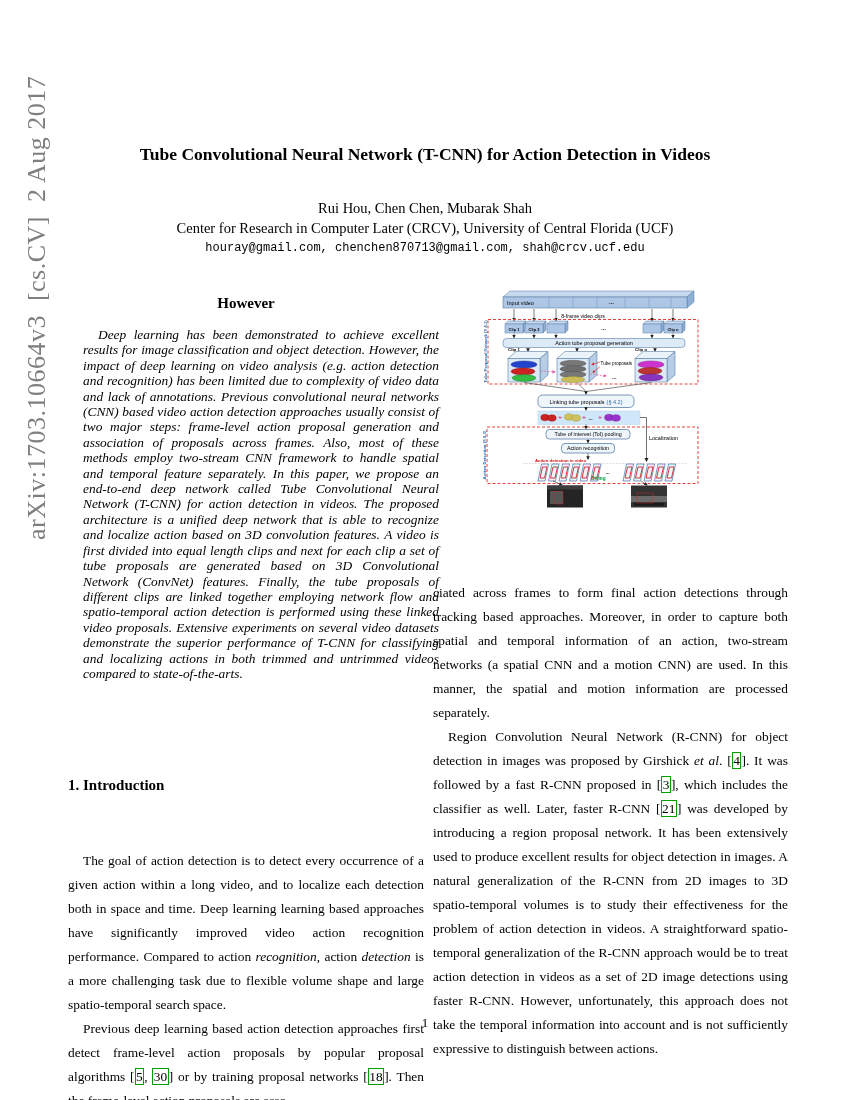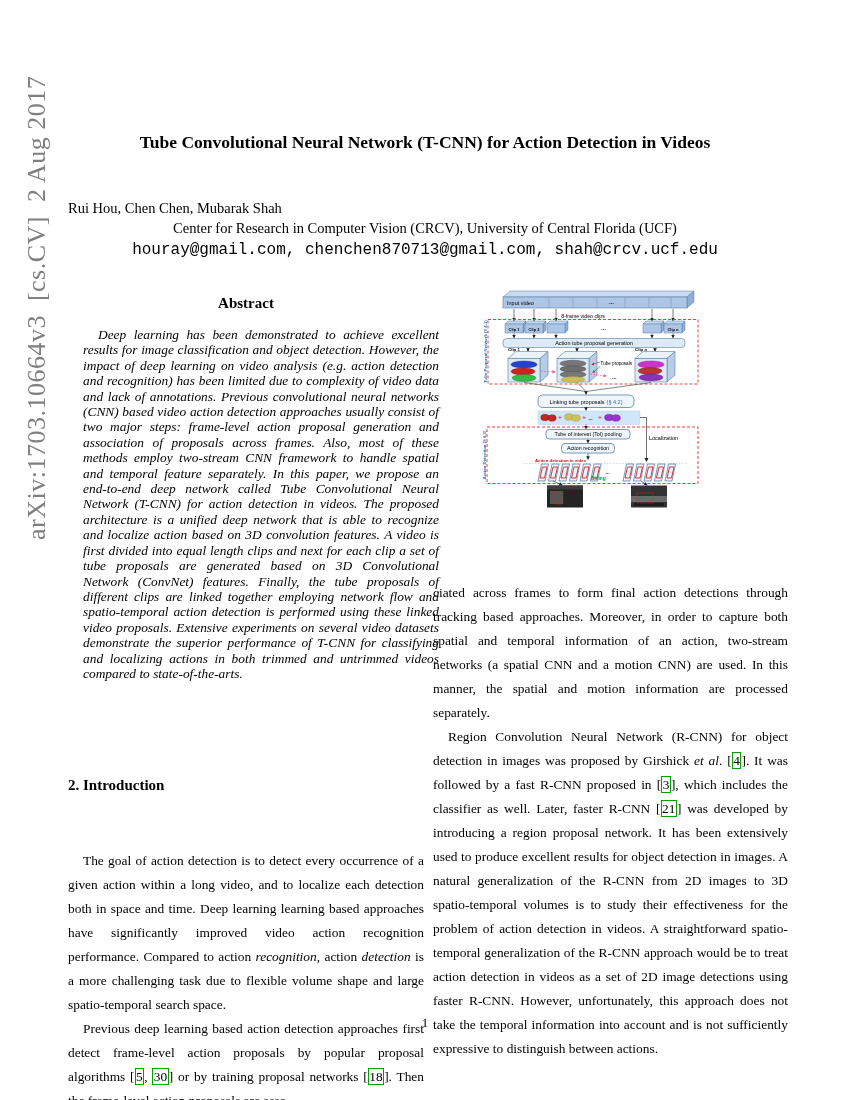--- a/index.html
+++ b/index.html
@@ -3,26 +3,26 @@
 <meta charset="utf-8">
 <style>
   html,body{margin:0;padding:0;background:#ffffff;}
   #page{position:relative;width:850px;height:1100px;background:#ffffff;overflow:hidden;
         font-family:"Liberation Serif", serif;color:#000;}
   
   .watermark{position:absolute;left:37px;top:540px;width:0;height:0;}
   .watermark span{display:block;white-space:pre;transform:translate(-50%,-50%) rotate(-90deg);
         font-size:26px;color:#7f7f7f;letter-spacing:.5px;}
   
-  .title{position:absolute;left:68px;top:132px;width:714px;text-align:center;
+  .title{position:absolute;left:68px;top:144px;width:714px;text-align:center;
         font-size:17.5px;font-weight:bold;}
-  .authors{position:absolute;left:68px;top:200px;width:714px;text-align:left;font-size:14.5px;}
+  .authors{position:absolute;left:68px;top:200px;width:714px;text-align:center;font-size:14.5px;}
   .affil{position:absolute;left:68px;top:220px;width:714px;text-align:center;font-size:14.5px;}
   .emails{position:absolute;left:68px;top:241px;width:714px;text-align:center;
-        font-family:"Liberation Mono", monospace;font-size:16px;}
+        font-family:"Liberation Mono", monospace;font-size:12px;}
   
   .col-left{position:absolute;left:68px;width:356px;}
   .abs-head{top:295px;text-align:center;font-size:15px;font-weight:bold;}
   .abs-text{top:327px;font-style:italic;font-size:13.4px;line-height:15.4px;text-align:justify;text-indent:15px;margin-left:15px;}
   .intro-head{top:777px;font-size:15px;font-weight:bold;}
   .body-text{font-size:13.4px;line-height:24px;text-align:justify;}
   .intro-text{top:849px;}
   .body-text p{margin:0;text-indent:15px;}
   .body-text p.noindent{text-indent:0;}
   .seg-i{font-style:italic;}
@@ -39,27 +39,27 @@
 <body>
 
 <div id="page">
 
   <div class="watermark">
     <span>arXiv:1703.10664v3  [cs.CV]  2 Aug 2017</span>
   </div>
 
   <div class="title">Tube Convolutional Neural Network (T-CNN) for Action Detection in Videos</div>
   <div class="authors">Rui Hou, Chen Chen, Mubarak Shah</div>
-  <div class="affil">Center for Research in Computer Vision (CRCV), University of Central Florida (UCF)</div>
+  <div class="affil">Center for Research in Computer Later (CRCV), University of Central Florida (UCF)</div>
   <div class="emails">houray@gmail.com, chenchen870713@gmail.com, shah@crcv.ucf.edu</div>
 
-  <div class="col-left abs-head">Abstract</div>
+  <div class="col-left abs-head">However</div>
   <div class="col-left abs-text">Deep learning has been demonstrated to achieve excellent results for image classification and object detection. However, the impact of deep learning on video analysis (e.g. action detection and recognition) has been limited due to complexity of video data and lack of annotations. Previous convolutional neural networks (CNN) based video action detection approaches usually consist of two major steps: frame-level action proposal generation and association of proposals across frames. Also, most of these methods employ two-stream CNN framework to handle spatial and temporal feature separately. In this paper, we propose an end-to-end deep network called Tube Convolutional Neural Network (T-CNN) for action detection in videos. The proposed architecture is a unified deep network that is able to recognize and localize action based on 3D convolution features. A video is first divided into equal length clips and next for each clip a set of tube proposals are generated based on 3D Convolutional Network (ConvNet) features. Finally, the tube proposals of different clips are linked together employing network flow and spatio-temporal action detection is performed using these linked video proposals. Extensive experiments on several video datasets demonstrate the superior performance of T-CNN for classifying and localizing actions in both trimmed and untrimmed videos compared to state-of-the-arts.</div>
 
-  <div class="col-left intro-head">2. Introduction</div>
+  <div class="col-left intro-head">1. Introduction</div>
   <div class="col-left body-text intro-text">
     <p><span>The goal of action detection is to detect every occurrence of a given action within a long video, and to localize each detection both in space and time. Deep learning learning based approaches have significantly improved video action recognition performance. Compared to action </span><span class="seg-i">recognition</span><span>, action </span><span class="seg-i">detection</span><span> is a more challenging task due to flexible volume shape and large spatio-temporal search space.</span></p>
     <p><span>Previous deep learning based action detection approaches first detect frame-level action proposals by popular proposal algorithms [</span><span class="seg-cite">5</span><span>, </span><span class="seg-cite">30</span><span>] or by training proposal networks [</span><span class="seg-cite">18</span><span>]. Then the frame-level action proposals are asso-</span></p>
   </div>
 
   <svg class="fig-svg" viewBox="0 0 220 222">
     <defs>
       <marker id="arr" viewBox="0 0 6 6" markerWidth="6" markerHeight="6" refX="4.5" refY="3" orient="auto">
         <path d="M0,0 L6,3 L0,6 Z" fill="#222"></path>
       </marker>

